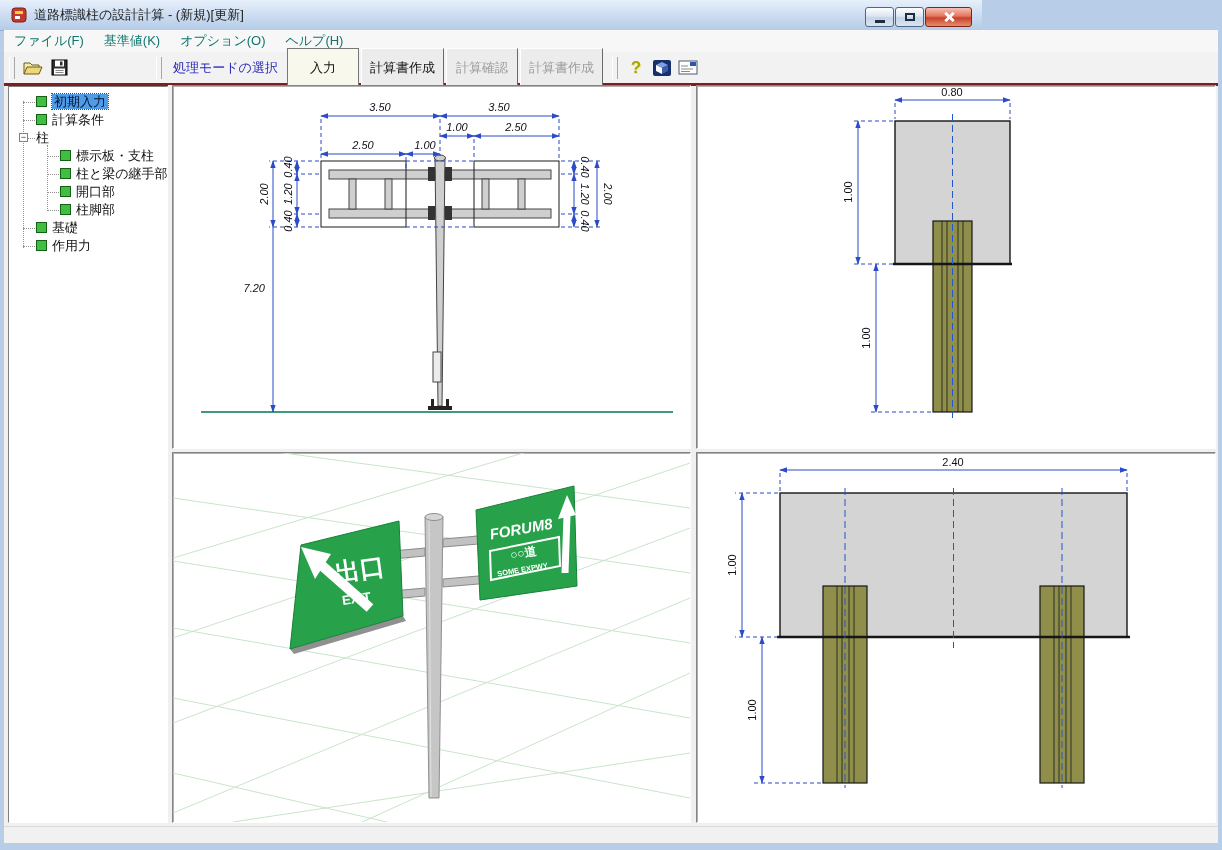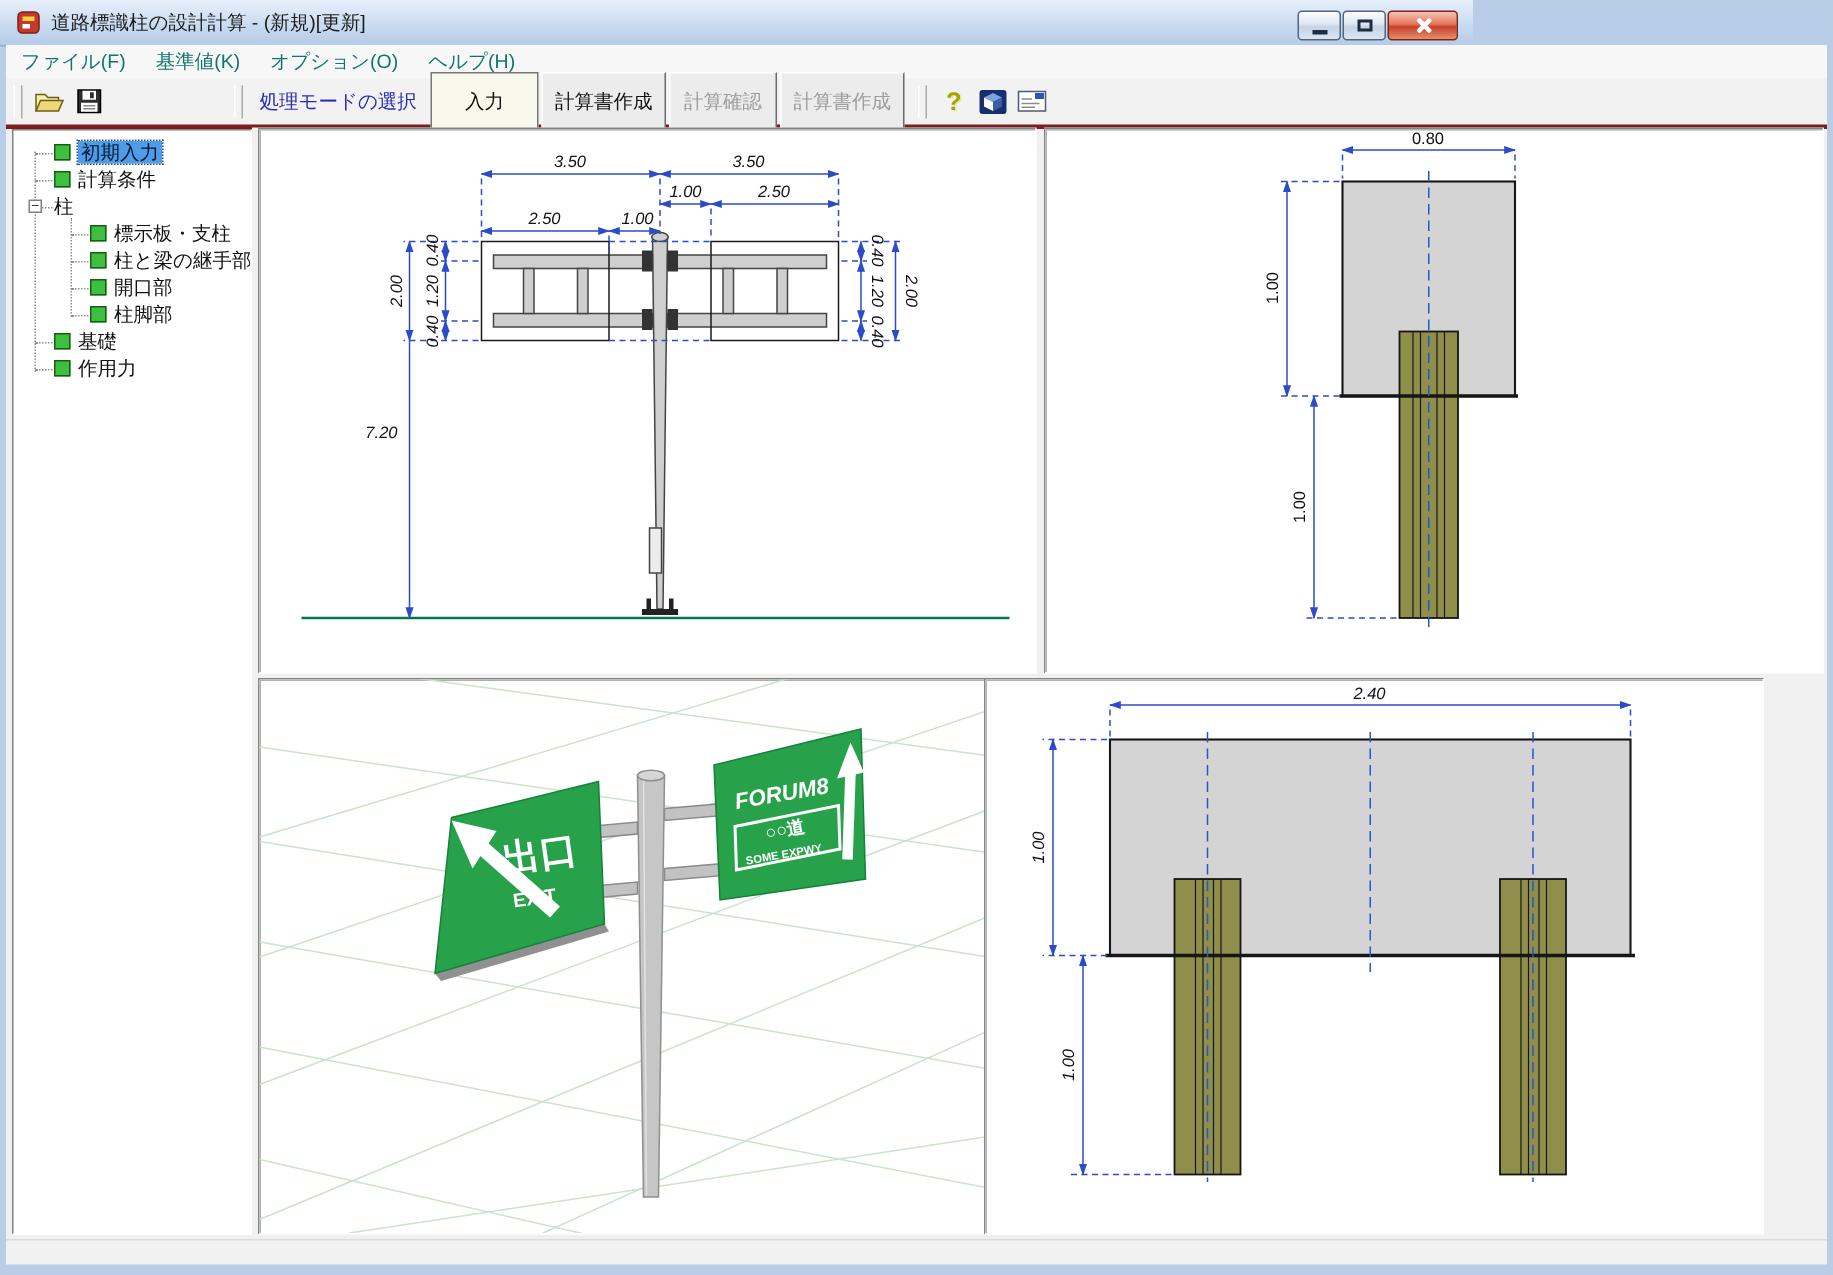--- a/index.html
+++ b/index.html
@@ -89,21 +89,21 @@
   .panel{
     position:absolute;background:#fff;
     border:1px solid;border-color:#848484 #fdfdfd #fdfdfd #848484;
     box-shadow:inset 1px 1px 0 #b0b0b0;
     box-sizing:border-box;
   }
   .panel svg{display:block;width:100%;height:100%;}
   #p-tl{left:172px;top:85px;width:519px;height:364px;font-style:italic;}
   #p-tr{left:696px;top:85px;width:520px;height:364px;}
   #p-bl{left:172px;top:452px;width:519px;height:371px;}
-  #p-br{left:656px;top:452px;width:520px;height:371px;font-style:italic;}
+  #p-br{left:696px;top:452px;width:520px;height:371px;}
   .splitter{position:absolute;left:168px;top:85px;width:4px;height:738px;background:#f0f0f0;}
   
   .statusbar{
     position:absolute;left:4px;top:826px;width:1214px;height:17px;
     background:#f1f1f1;border-top:1px solid #dadada;box-sizing:border-box;
   }
   
   .dim{stroke:#2b4bc8;stroke-width:1;fill:none;}
   .ext{stroke:#2b4bc8;stroke-width:1;fill:none;stroke-dasharray:4 3;}
   .cl{stroke:#2456cc;stroke-width:1;fill:none;stroke-dasharray:7 4;}

